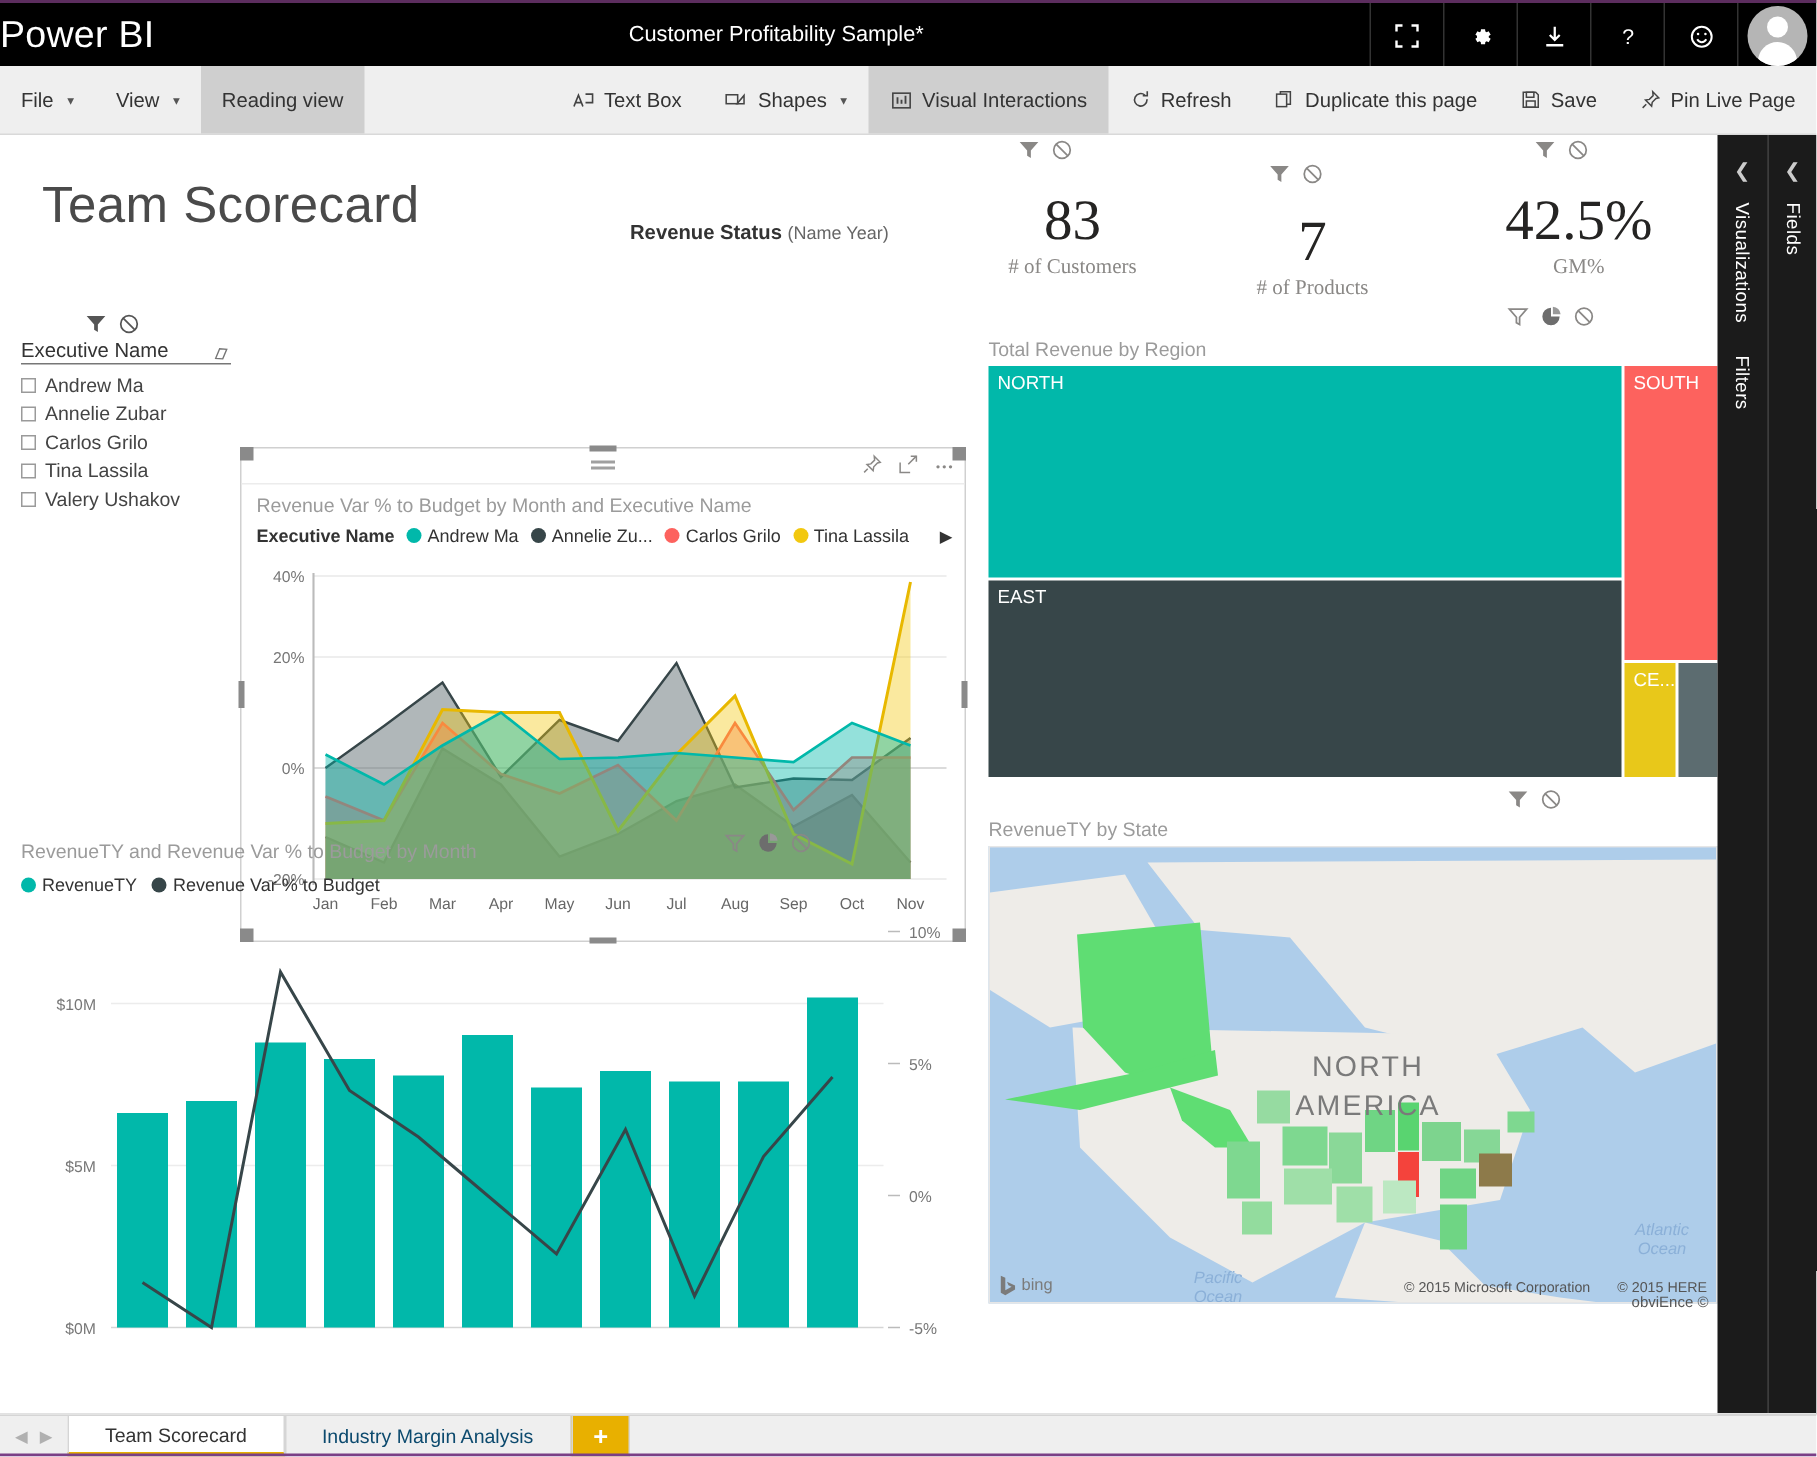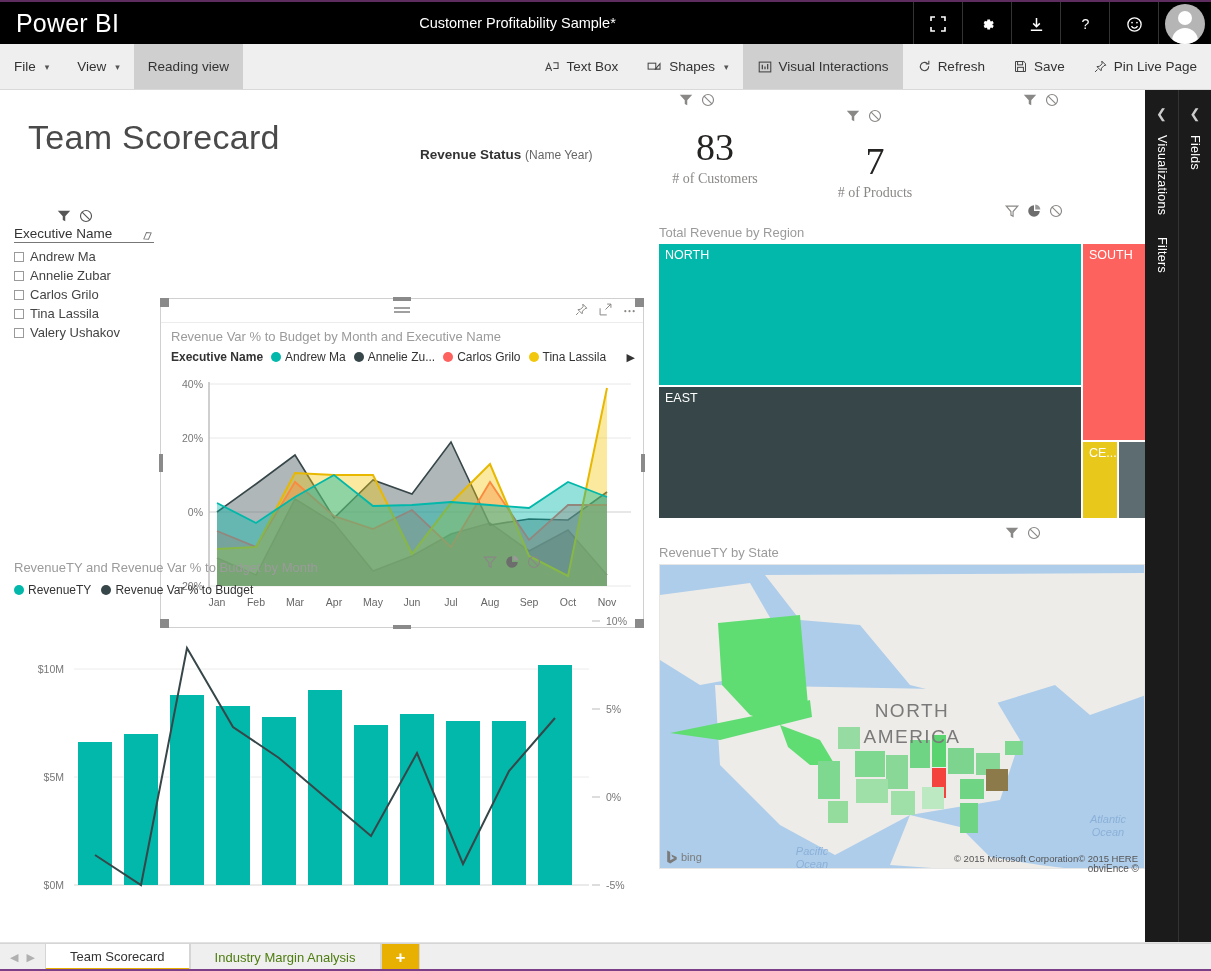--- a/index.html
+++ b/index.html
@@ -10,21 +10,21 @@
   }
   body { position: relative; }
 
   
   .topbar {
     position: absolute; left:0; top:0; width:1211px; height:44px;
     background:#000; border-top:2px solid #5c2d5e;
     display:flex; align-items:center;
   }
   .brand {
-    color:#fff; font-size:25px; font-weight:300; padding-left:16px;
+    color:#fff; font-size:25px; font-weight:300; 
     letter-spacing:0.2px; white-space:nowrap;
   }
   .doc-title {
     position:absolute; left:0; width:1035px; text-align:center;
     color:#fff; font-size:14.5px; font-weight:400;
   }
   .topicons { position:absolute; right:0; top:0; height:44px; display:flex; }
   .topicon {
     width:49px; height:44px; display:flex; align-items:center; justify-content:center;
     border-left:1px solid #333; color:#fff; cursor:pointer;
@@ -151,21 +151,21 @@
   .tm-cell { position:absolute; color:#fff; font-size:12.5px; padding:4px 6px; overflow:hidden; box-sizing:border-box; cursor:pointer; }
 
   
   .map-wrap { position:absolute; left:659px; top:455px; width:486px; height:360px; }
   .map-title { font-size:13px; color:#9b9b9b; }
   .map-box {
     position:relative; width:486px; height:305px; margin-top:4px;
     background:#aecdea; overflow:hidden; border:1px solid #e6e6e6; cursor:pointer;
   }
   .bing { position:absolute; left:6px; bottom:4px; display:flex; align-items:center; gap:3px; color:#7b7b7b; font-size:11px; }
-  .mapattr { position:absolute; right:6px; bottom:4px; color:#555; font-size:9.5px; display:flex; gap:0; }
+  .mapattr { position:absolute; right:6px; bottom:4px; color:#555; font-size:9.5px; display:flex; gap:18px; }
   .obvi { position:absolute; right:6px; top:318px; color:#555; font-size:10px; }
 
   
   .rightpanes { position:absolute; right:0; top:90px; width:66px; height:853px; display:flex; }
   .rp {
     background:#1b1b1b; height:100%; position:relative;
     display:flex; flex-direction:column; align-items:center; padding-top:16px;
     cursor:pointer;
   }
   .rp.vis { width:34px; border-right:1px solid #333; }
@@ -177,21 +177,21 @@
   }
 
   
   .tabbar {
     position:absolute; left:0; bottom:0; width:1211px; height:28px;
     background:#efefef; border-top:1px solid #d5d5d5; display:flex; align-items:stretch;
   }
   .tabnav { display:flex; align-items:center; gap:8px; padding:0 10px; color:#b0b0b0; font-size:11px; }
   .tabnav span { cursor:pointer; }
   .tab {
-    display:flex; align-items:center; padding:0 24px; font-size:13px; color:#4d7c0f;
+    display:flex; align-items:center; padding:0 24px; font-size:13px; color:#0c4a6e;
     border-left:1px solid #d5d5d5; border-right:1px solid #d5d5d5; cursor:pointer;
   }
   .tab.active { background:#fff; color:#333; border-bottom:3px solid #e8b000; }
   .tab.plus { background:#e8b000; color:#fff; font-size:17px; padding:0 14px; font-weight:600; }
   .purple-strip { position:absolute; left:0; bottom:0; width:1211px; height:2px; background:#7a3f86; }
 
   .zoomline { position:absolute; left:0; bottom:28px; width:1211px; height:1px; background:#e2e2e2; }
 
   svg.ic { display:block; }
 </style>
@@ -283,20 +283,29 @@
       <svg class="ic" width="15" height="15" viewBox="0 0 18 18" fill="none" stroke="#444" stroke-width="1.3">
         <path d="M14 9a5 5 0 11-1.8-3.8" stroke-linecap="round"></path>
         <path d="M14.2 2.2v3.6h-3.6"></path>
       </svg>
     </span>
     <span>Refresh</span>
   </div>
   <div class="rb-item">
     <span class="rb-icon">
       <svg class="ic" width="15" height="15" viewBox="0 0 18 18" fill="none" stroke="#444" stroke-width="1.2">
+        <rect x="2.5" y="4.5" width="8" height="10"></rect>
+        <path d="M5.5 4.5v-2h8v10h-3"></path>
+      </svg>
+    </span>
+    <span>Duplicate this page</span>
+  </div>
+  <div class="rb-item">
+    <span class="rb-icon">
+      <svg class="ic" width="15" height="15" viewBox="0 0 18 18" fill="none" stroke="#444" stroke-width="1.2">
         <path d="M3 3h10l2 2v10H3z"></path>
         <rect x="5.5" y="3" width="6" height="4"></rect>
         <rect x="5.5" y="10" width="7" height="5"></rect>
       </svg>
     </span>
     <span>Save</span>
   </div>
   <div class="rb-item">
     <span class="rb-icon">
       <svg class="ic" width="15" height="15" viewBox="0 0 18 18" fill="none" stroke="#444" stroke-width="1.2">
@@ -344,20 +353,24 @@
       </svg>
   </div>
 
   <div class="kpi" style="left:640px; top:38px; width:150px;">
     <div class="val">83</div>
     <div class="lbl"># of Customers</div>
   </div>
   <div class="kpi" style="left:800px; top:52px; width:150px;">
     <div class="val">7</div>
     <div class="lbl"># of Products</div>
+  </div>
+  <div class="kpi" style="left:975px; top:38px; width:155px;">
+    <div class="val">42.5%</div>
+    <div class="lbl">GM%</div>
   </div>
 
   <div class="slicer">
     <div class="micro" style="left:42px; top:0px;">
       <svg class="ic" width="16" height="16" viewBox="0 0 18 18" fill="#555">
           <path d="M2 3h14l-5.6 6.4V15l-2.8-1.6V9.4z"></path>
         </svg>
       <svg class="ic" width="16" height="16" viewBox="0 0 18 18" fill="none" stroke="#555" stroke-width="1.3">
           <circle cx="9" cy="9" r="6.2"></circle>
           <path d="M4.6 4.6l8.8 8.8"></path>

